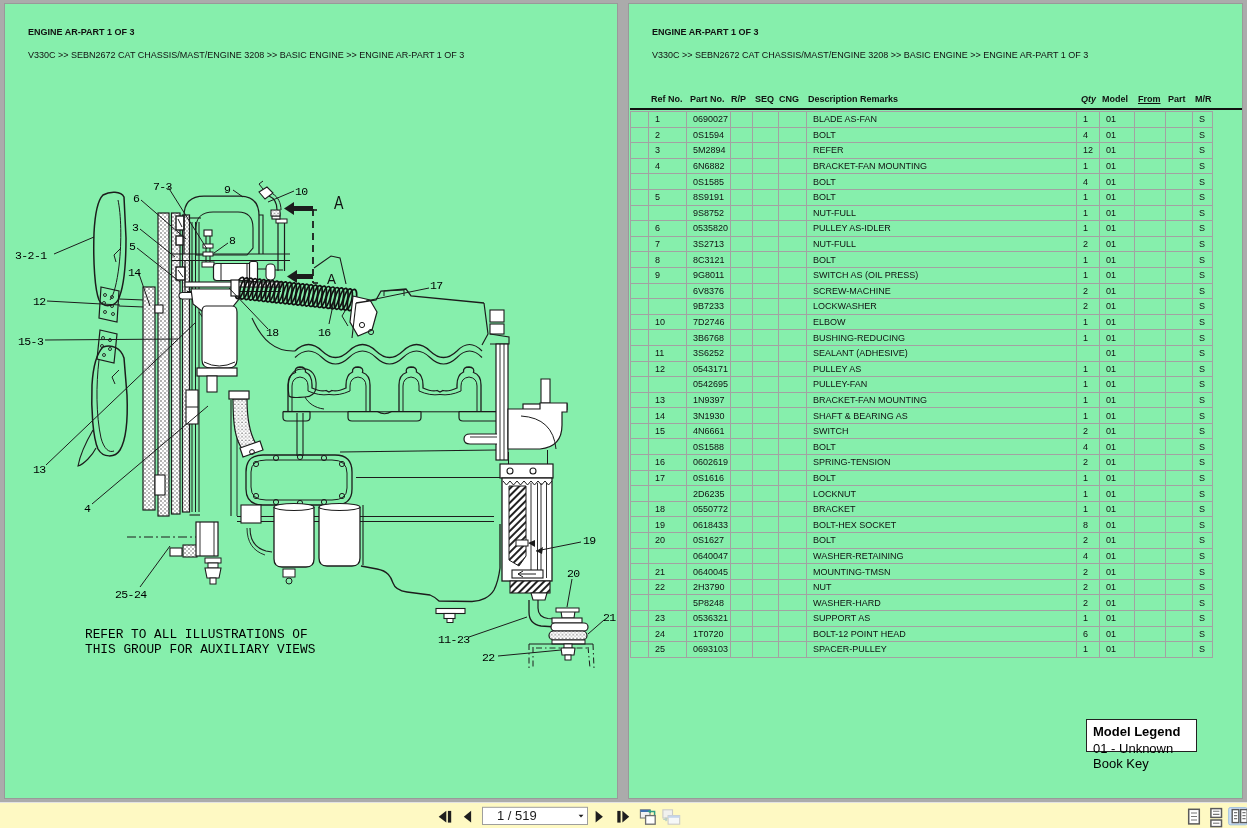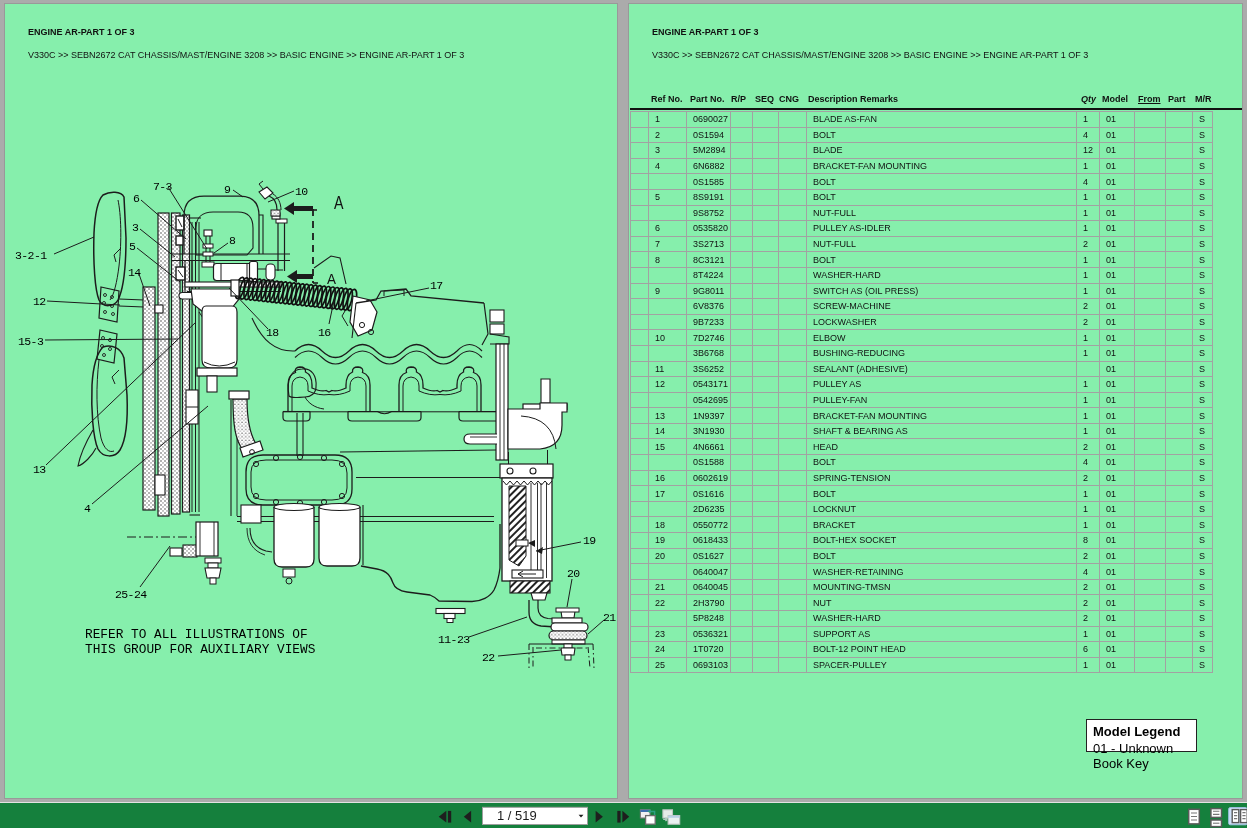--- a/index.html
+++ b/index.html
@@ -3,21 +3,21 @@
 <meta charset="utf-8">
 <style>
   html,body{margin:0;padding:0;}
   body{width:1247px;height:828px;background:#ababab;font-family:"Liberation Sans",sans-serif;overflow:hidden;position:relative;}
   .page{position:absolute;background:#86efac;top:4px;height:794px;box-shadow:0 0 0 1px #999;}
   #pageL{left:5px;width:612px;}
   #pageR{left:629px;width:613px;}
   .ptitle{position:absolute;left:23px;top:22.5px;font-size:9px;font-weight:bold;color:#111;white-space:nowrap;}
   .pcrumb{position:absolute;left:23px;top:45.5px;font-size:9px;font-weight:normal;color:#111;white-space:nowrap;}
   
-  #tbar{position:absolute;left:0;top:802px;width:1247px;height:26px;background:#15803d;border-top:1px solid #e2e2e2;}
+  #tbar{position:absolute;left:0;top:802px;width:1247px;height:26px;background:#fef9c3;border-top:1px solid #e2e2e2;}
   
   #thead-line{position:absolute;left:1px;right:0px;top:103.8px;height:2.4px;background:#111;}
   .th{position:absolute;top:89.5px;font-size:9px;font-weight:bold;color:#111;white-space:nowrap;}
   table.parts{position:absolute;left:1px;top:107px;border-collapse:collapse;table-layout:fixed;}
   table.parts td{border:1px solid #a2a2a2;font-size:9px;color:#111;padding:0 0 0 6px;height:14.6px;overflow:hidden;white-space:nowrap;}
   #legend{position:absolute;left:457px;top:715px;width:109px;height:31px;border:1.5px solid #222;background:#fff;font-size:13px;}
   #legend b{display:block;margin:4px 0 2px 6px;}
   #legend span{display:block;margin:0 0 0 6px;}
 </style>
 </head>
@@ -387,21 +387,21 @@
           <td></td>
           <td>S</td>
         </tr>
         <tr>
           <td></td>
           <td>3</td>
           <td>5M2894</td>
           <td></td>
           <td></td>
           <td></td>
-          <td>BLADE</td>
+          <td>REFER</td>
           <td>12</td>
           <td>01</td>
           <td></td>
           <td></td>
           <td>S</td>
         </tr>
         <tr>
           <td></td>
           <td>4</td>
           <td>6N6882</td>
@@ -494,34 +494,20 @@
           <td></td>
           <td>BOLT</td>
           <td>1</td>
           <td>01</td>
           <td></td>
           <td></td>
           <td>S</td>
         </tr>
         <tr>
           <td></td>
-          <td></td>
-          <td>8T4224</td>
-          <td></td>
-          <td></td>
-          <td></td>
-          <td>WASHER-HARD</td>
-          <td>1</td>
-          <td>01</td>
-          <td></td>
-          <td></td>
-          <td>S</td>
-        </tr>
-        <tr>
-          <td></td>
           <td>9</td>
           <td>9G8011</td>
           <td></td>
           <td></td>
           <td></td>
           <td>SWITCH AS (OIL PRESS)</td>
           <td>1</td>
           <td>01</td>
           <td></td>
           <td></td>
@@ -653,21 +639,21 @@
           <td></td>
           <td>S</td>
         </tr>
         <tr>
           <td></td>
           <td>15</td>
           <td>4N6661</td>
           <td></td>
           <td></td>
           <td></td>
-          <td>HEAD</td>
+          <td>SWITCH</td>
           <td>2</td>
           <td>01</td>
           <td></td>
           <td></td>
           <td>S</td>
         </tr>
         <tr>
           <td></td>
           <td></td>
           <td>0S1588</td>

